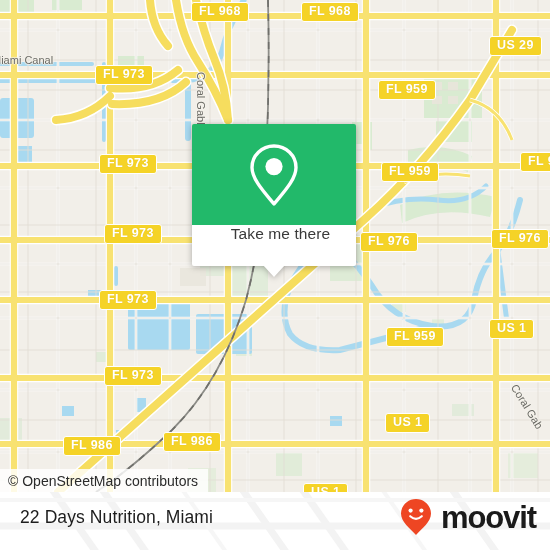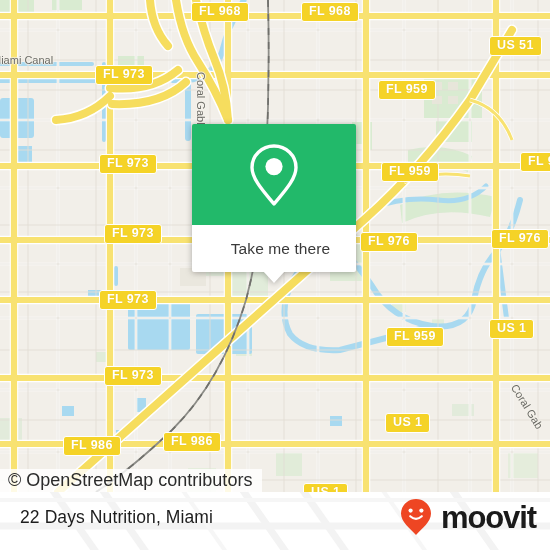--- a/index.html
+++ b/index.html
@@ -79,24 +79,24 @@
   .callout-head {
     background: #22b96a;
     height: 101px;
     border-radius: 2px 2px 0 0;
     display: flex;
     align-items: center;
     justify-content: center;
   }
   .callout-foot {
     background: #ffffff;
-    height: 47px;
+    height: 41px;
     border-radius: 0 0 2px 2px;
     display: flex;
-    align-items: center;
+    align-items: flex-start;
     justify-content: center;
     position: relative;
     padding-left: 13px;
   }
   .callout-foot-label {
     color: #3a3a3a;
     font-size: 15.5px;
     font-family: "Liberation Sans", sans-serif;
     letter-spacing: 0.1px;
   }
@@ -115,21 +115,21 @@
   .attribution {
     position: absolute;
     left: 0;
     bottom: 0;
     height: 23px;
     padding: 0 10px 0 8px;
     display: flex;
     align-items: center;
     background: rgba(255,255,255,0.82);
     color: #2b2b2b;
-    font-size: 18px;
+    font-size: 14px;
     font-family: "Liberation Sans", sans-serif;
     white-space: nowrap;
   }
 
   
   .footer {
     position: absolute;
     left: 0; top: 492px;
     width: 550px;
     height: 58px;
@@ -364,21 +364,21 @@
           <rect x="448" y="96" width="10" height="8"></rect>
           <rect x="180" y="268" width="26" height="18"></rect>
           <rect x="300" y="170" width="18" height="14"></rect>
         </g>
       </g>
     </svg>
 
     <div id="shield-layer">
         <div class="shield" style="left: 191px; top: 2px;">FL 968</div>
         <div class="shield" style="left: 301px; top: 2px;">FL 968</div>
-        <div class="shield" style="left: 489px; top: 36px;">US 51</div>
+        <div class="shield" style="left: 489px; top: 36px;">US 29</div>
         <div class="shield" style="left: 95px; top: 65px;">FL 973</div>
         <div class="shield" style="left: 378px; top: 80px;">FL 959</div>
         <div class="shield" style="left: 99px; top: 154px;">FL 973</div>
         <div class="shield" style="left: 381px; top: 162px;">FL 959</div>
         <div class="shield" style="left: 520px; top: 152px;">FL 9</div>
         <div class="shield" style="left: 104px; top: 224px;">FL 973</div>
         <div class="shield" style="left: 360px; top: 232px;">FL 976</div>
         <div class="shield" style="left: 491px; top: 229px;">FL 976</div>
         <div class="shield" style="left: 99px; top: 290px;">FL 973</div>
         <div class="shield" style="left: 386px; top: 327px;">FL 959</div>

